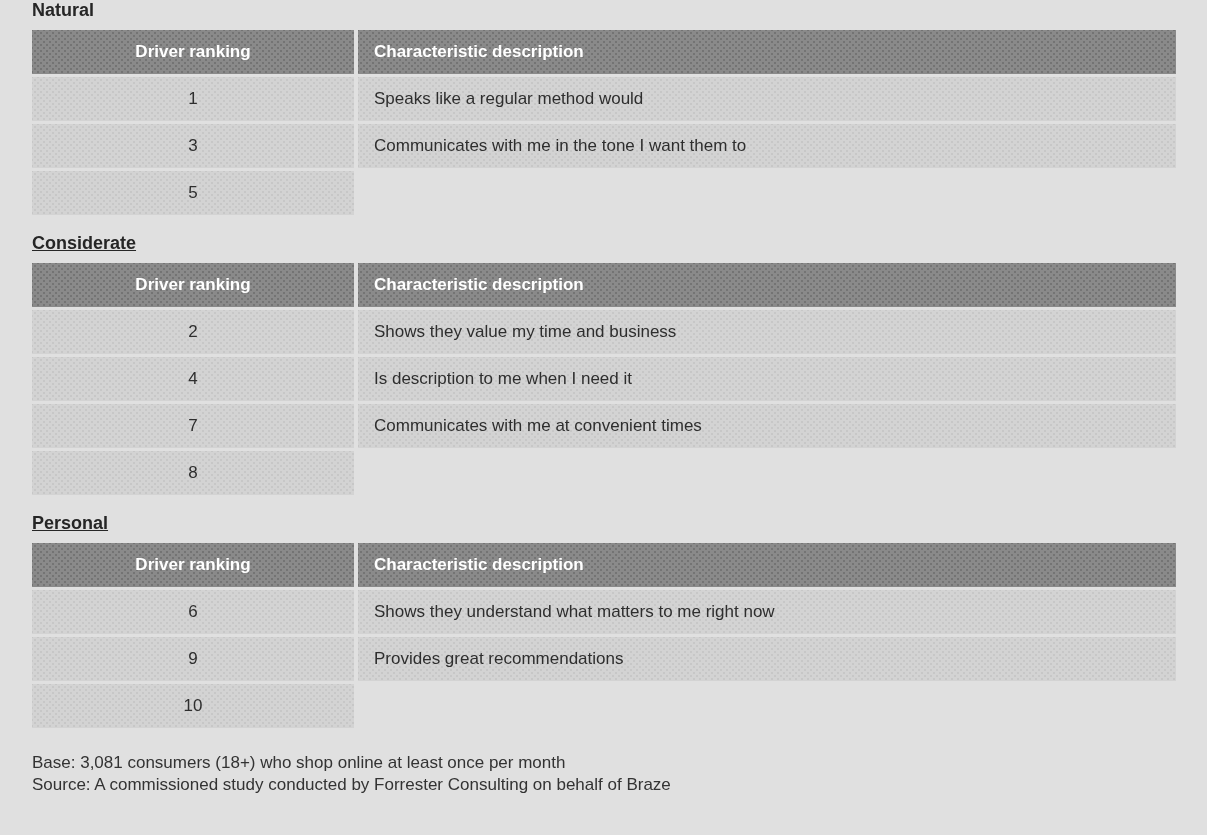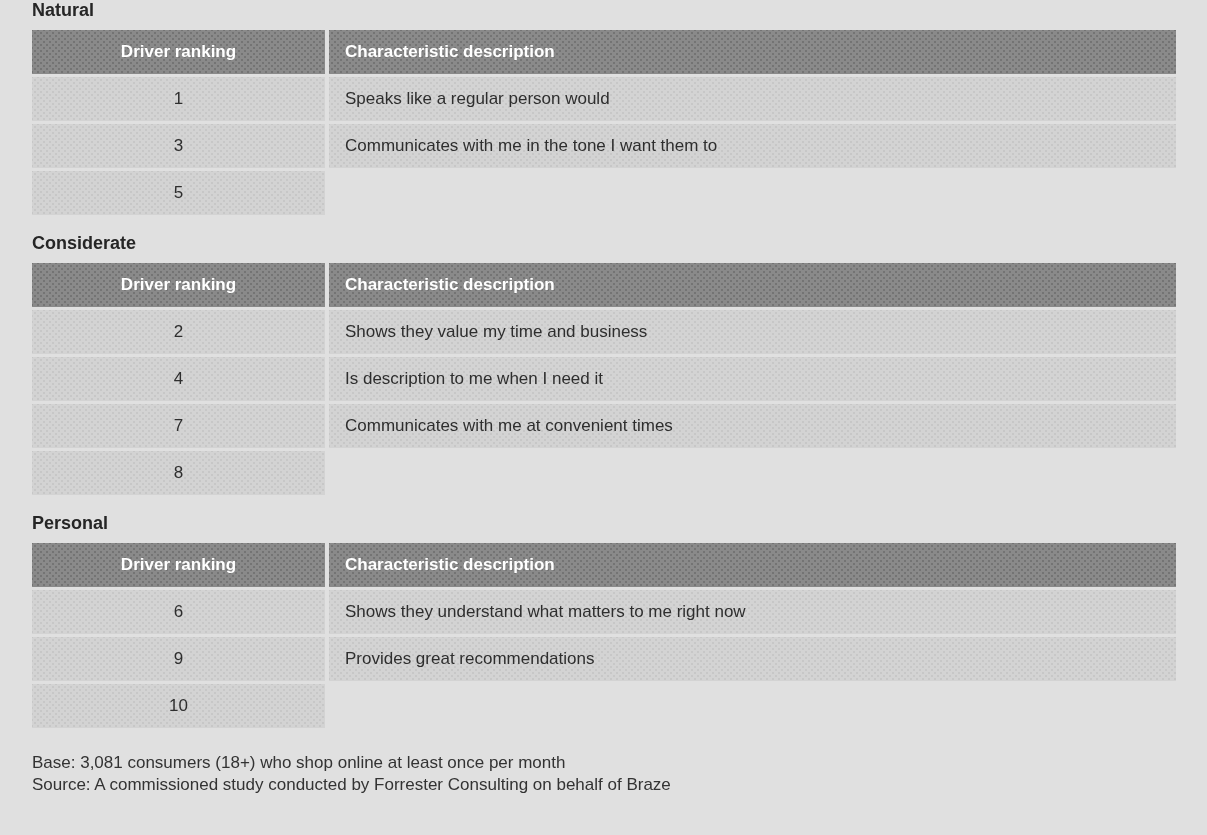--- a/index.html
+++ b/index.html
@@ -18,20 +18,21 @@
   }
   .section-title {
     font-size: 18px;
     font-weight: bold;
     color: #262626;
     line-height: 20px;
     margin: 0 0 10px 0;
   }
   .section + .section .section-title {
     margin-top: 18px;
+    text-decoration: underline;
   }
   .table {
     width: 100%;
   }
   .row {
     display: flex;
     margin-top: 3px;
   }
   .row.header-row {
     margin-top: 0;
@@ -44,21 +45,21 @@
     font-size: 17px;
     color: #2e2e2e;
     background-color: #d3d3d3;
     background-image:
       radial-gradient(rgba(0,0,0,0.055) 1px, rgba(0,0,0,0) 1.1px),
       radial-gradient(rgba(0,0,0,0.055) 1px, rgba(0,0,0,0) 1.1px);
     background-size: 6px 6px;
     background-position: 0 0, 3px 3px;
   }
   .cell.rank {
-    width: 293px;
+    width: 322px;
     margin-right: 4px;
     justify-content: center;
     flex: none;
   }
   .cell.desc {
     flex: 1;
     padding-left: 16px;
     justify-content: flex-start;
   }
   .header-row .cell {
@@ -85,21 +86,21 @@
 
   <div class="section">
     <div class="section-title">Natural</div>
     <div class="table">
       <div class="row header-row">
         <div class="cell rank">Driver ranking</div>
         <div class="cell desc">Characteristic description</div>
       </div>
       <div class="row">
         <div class="cell rank">1</div>
-        <div class="cell desc">Speaks like a regular person would</div>
+        <div class="cell desc">Speaks like a regular method would</div>
       </div>
       <div class="row">
         <div class="cell rank">3</div>
         <div class="cell desc">Communicates with me in the tone I want them to</div>
       </div>
       <div class="row">
         <div class="cell rank">5</div>
       </div>
     </div>
   </div>

